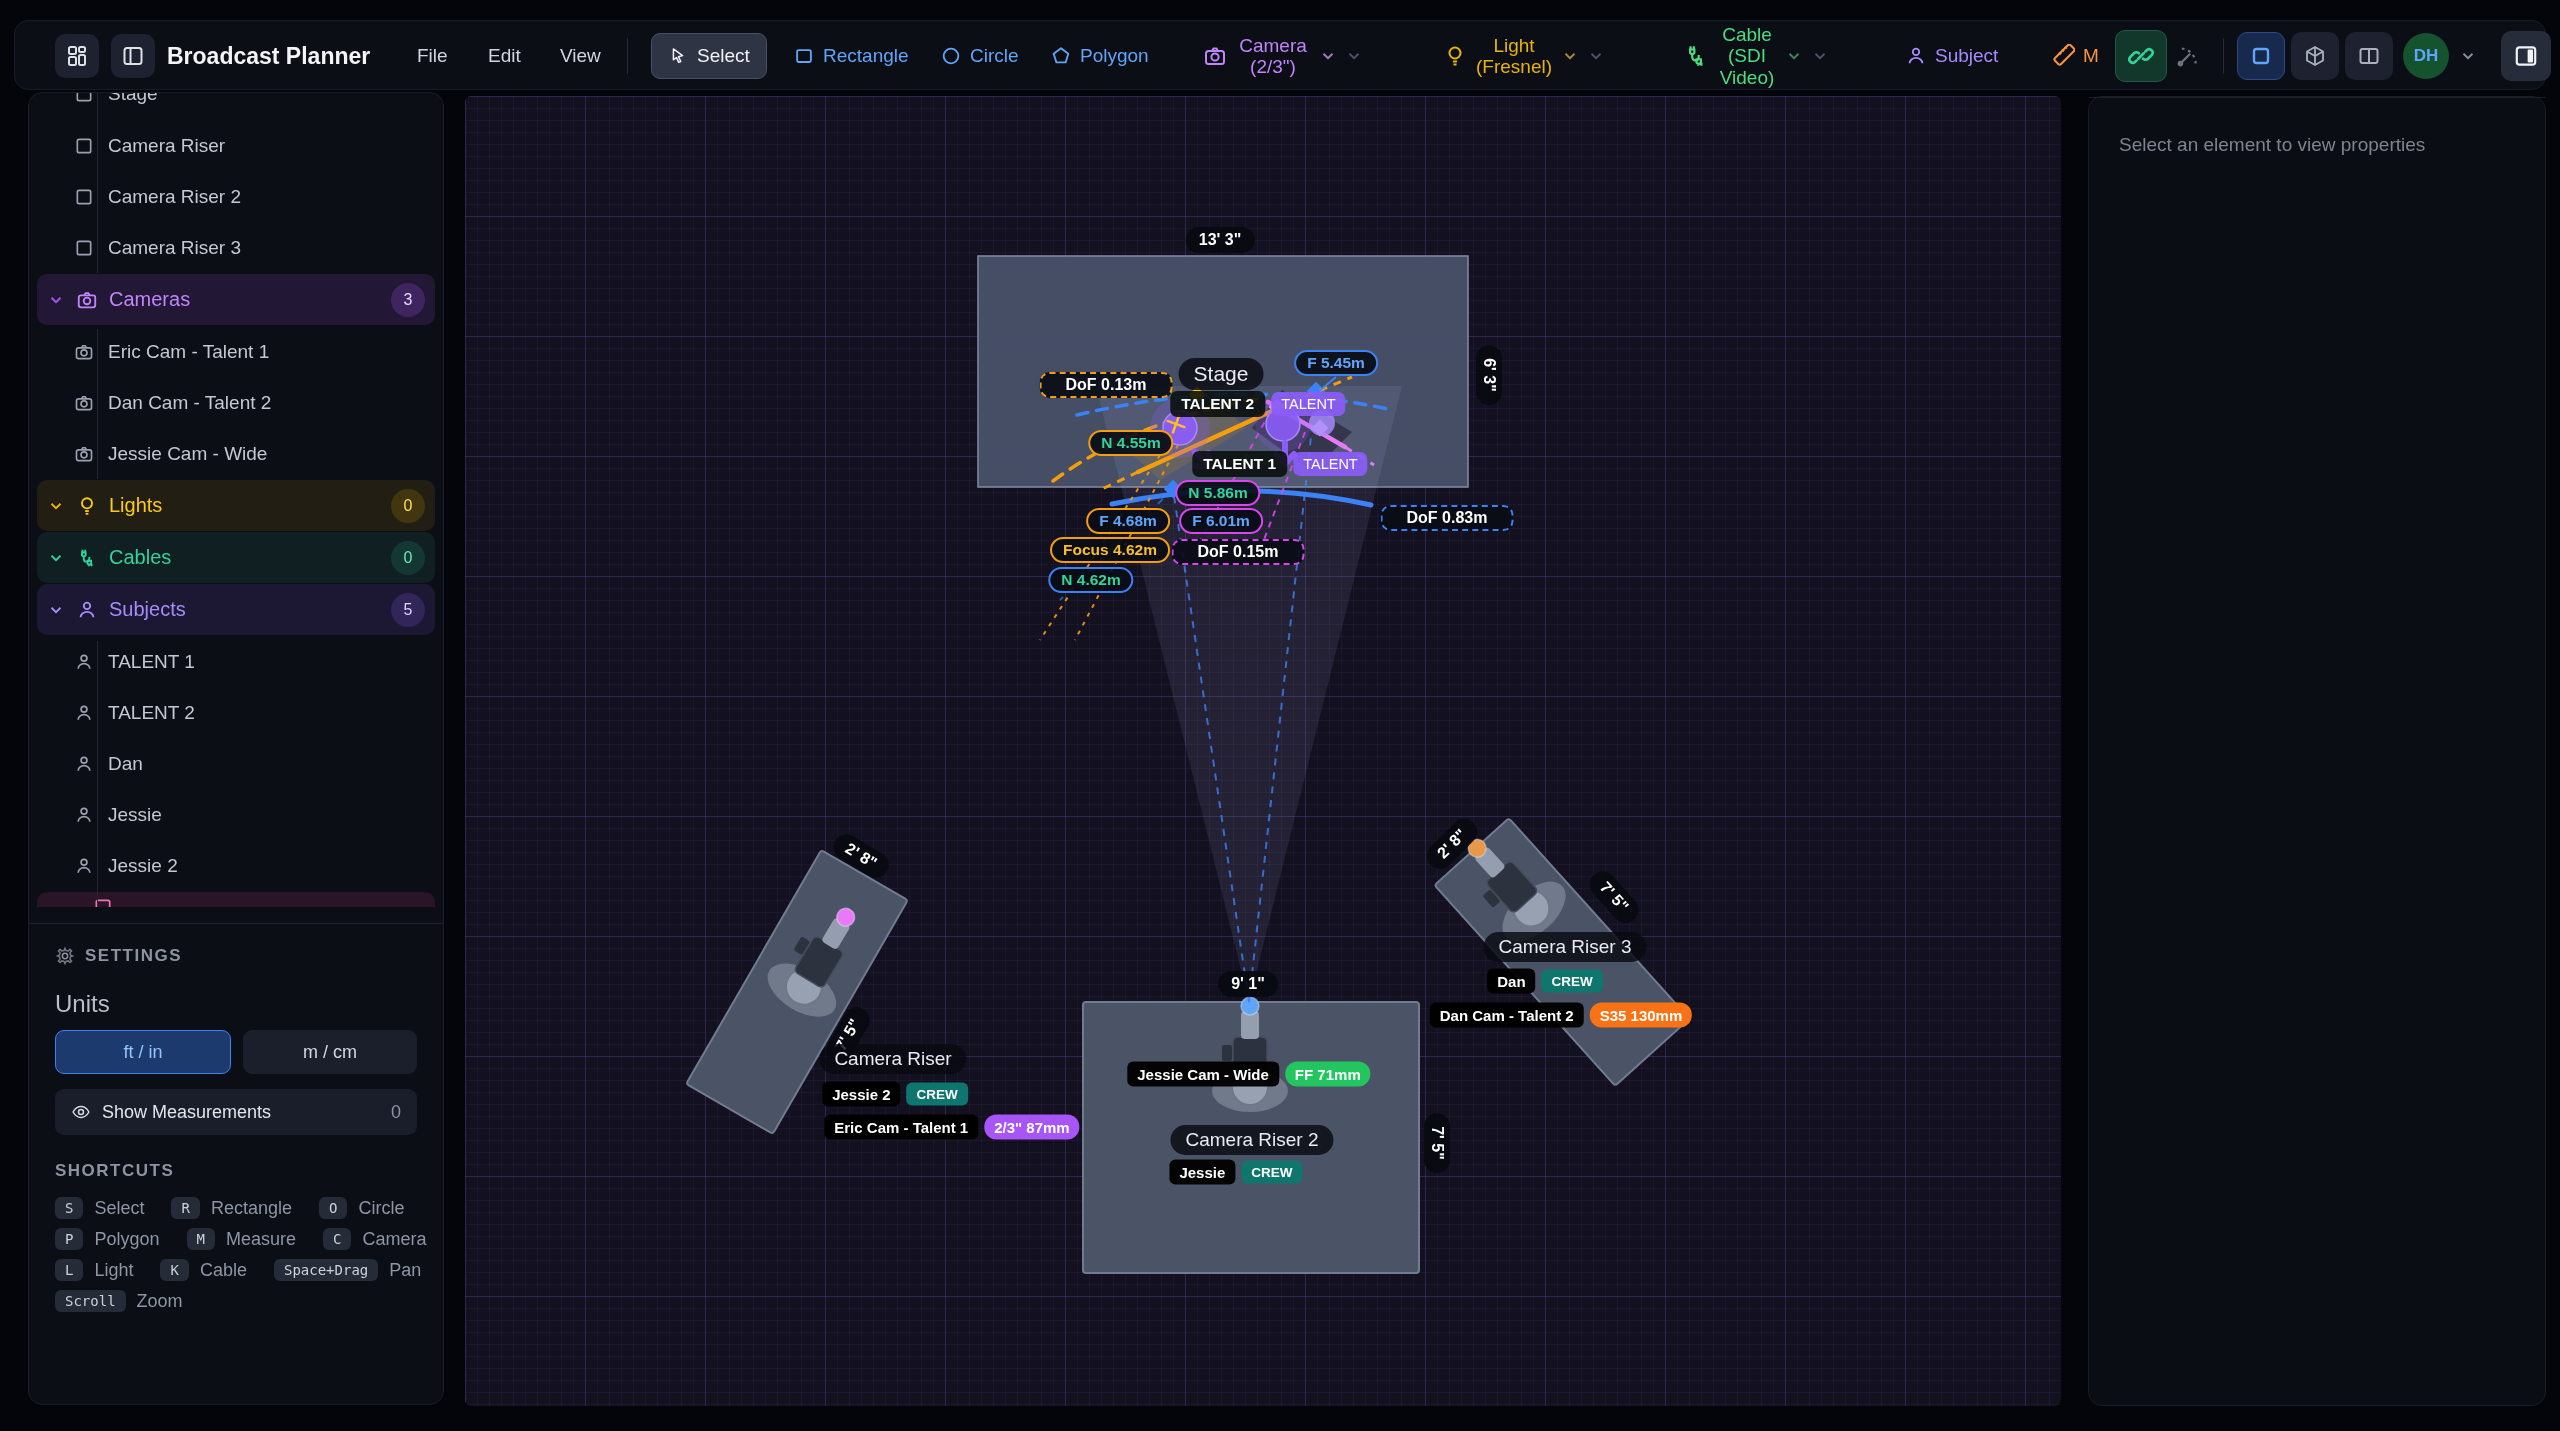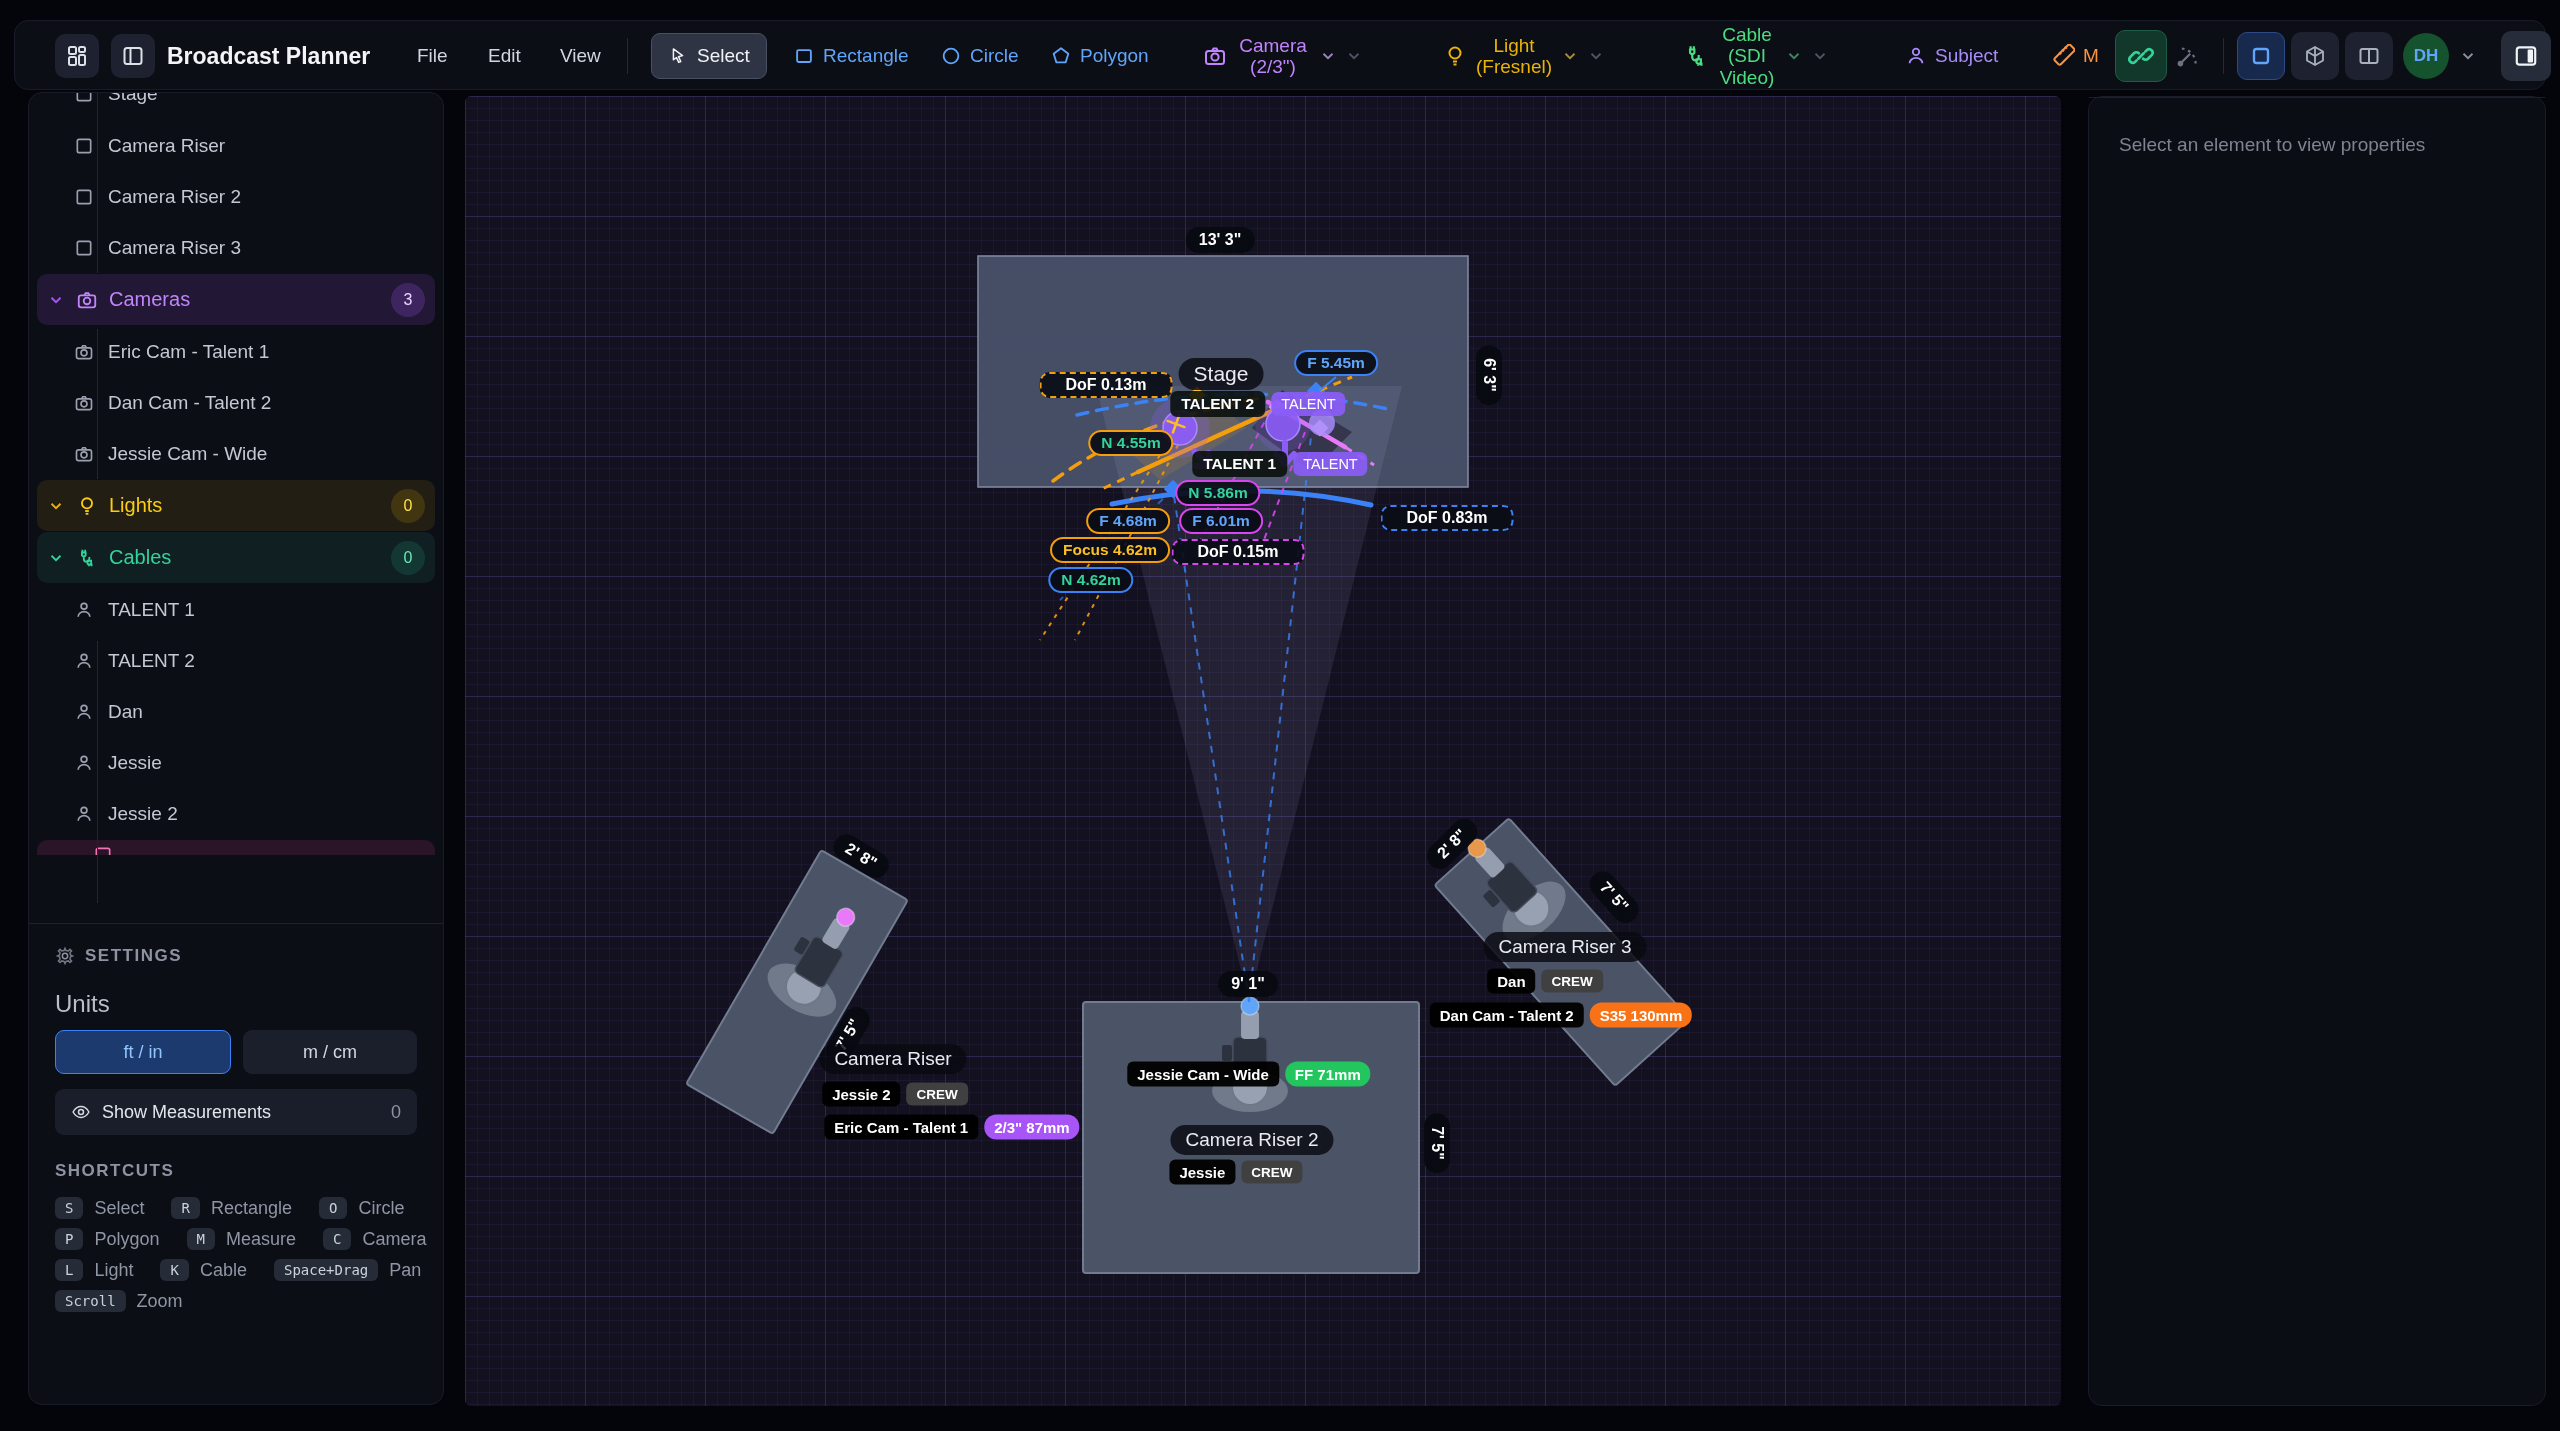--- a/index.html
+++ b/index.html
@@ -54,21 +54,21 @@
  linear-gradient(90deg,rgba(132,116,232,.065) 1px,transparent 1px);
  background-size:120px 120px,120px 120px,12px 12px,12px 12px}
 .cl{position:absolute;transform:translate(-50%,-50%);white-space:nowrap;z-index:5}
 .pill-dim{background:rgba(8,10,16,.92);color:#fff;font-weight:600;font-size:16px;padding:4px 13px;border-radius:999px}
 .pill-name{background:rgba(8,10,16,.82);color:#e9ebf1;font-size:19px;padding:4px 15px;border-radius:999px}
 .pill-stage{font-size:21px}
 .pill-meas{background:rgba(10,13,22,.92);border:2px solid var(--bc);color:var(--tc);font-weight:700;font-size:15.5px;padding:2px 11px;border-radius:999px}
 .pill-dof{background:rgba(10,13,22,.92);border:2.5px dashed var(--bc);color:#fff;font-weight:700;font-size:16px;padding:2px 24px;border-radius:10px}
 .pair{display:flex;gap:6px;align-items:center}
 .bpill{background:rgba(0,0,0,.95);color:#fff;font-weight:700;font-size:15px;padding:4px 10px;border-radius:6px}
-.crewb{background:#404040;color:#fff;font-weight:600;font-size:13.5px;padding:4px 10px;border-radius:6px}
+.crewb{background:#0f766e;color:#fff;font-weight:600;font-size:13.5px;padding:4px 10px;border-radius:6px}
 .lensb{color:#fff;font-weight:600;font-size:15px;padding:4px 10px;border-radius:12px}
 .tpill{background:rgba(8,14,9,.88);color:#fff;font-weight:700;font-size:15.5px;padding:4px 11px;border-radius:7px}
 .tbadge{background:rgba(139,92,246,.92);color:#fff;font-size:14.5px;padding:4px 10px;border-radius:7px}
 
 .props{left:2088px;top:96px;width:458px;height:1310px;background:#0b0d15}
 .props h2{padding:36px 30px 26px 30px;font-size:19px;font-weight:700;letter-spacing:1px;color:#ccd1da}
 .props .pdiv{height:1px;background:#1c1f2b}
 .props .empty{padding:36px 30px;font-size:19px;color:#7d8490}
 svg{display:block}
 </style>
@@ -384,20 +384,35 @@
       <span>
           <svg width="22" height="22" viewBox="0 0 24 24" fill="none" stroke="#34d399" stroke-width="2">
             <path d="M7 3 v3 M10 3 v3 M6.5 6 h4 v3 a2.2 2.2 0 0 1 -4 0 z M8.5 11 v2 a3 3 0 0 0 6 0 v-2"></path>
             <path d="M12.5 15 h4 v3 a2.2 2.2 0 0 1 -4 0 z M14 21 v-3 M17 21 v-3"></path>
           </svg>
         </span>
       <span>Cables</span>
       <span class="badge">0</span>
     </div>
 
+    <div class="grow g-subj">
+      <span>
+          <svg width="18" height="18" viewBox="0 0 24 24" fill="none" stroke="#a78bfa" stroke-width="2.4">
+            <polyline points="6 9 12 15 18 9"></polyline>
+          </svg>
+        </span>
+      <span>
+          <svg width="22" height="22" viewBox="0 0 24 24" fill="none" stroke="#a78bfa" stroke-width="2">
+            <circle cx="12" cy="7.5" r="3.5"></circle>
+            <path d="M5 20 a7 6 0 0 1 14 0"></path>
+          </svg>
+        </span>
+      <span>Subjects</span>
+      <span class="badge">5</span>
+    </div>
 
     <div class="lrow">
       <span class="ic">
           <svg width="20" height="20" viewBox="0 0 24 24" fill="none" stroke="#9aa0ae" stroke-width="2">
             <circle cx="12" cy="7.5" r="3.5"></circle>
             <path d="M5 20 a7 6 0 0 1 14 0"></path>
           </svg>
         </span>
       <span>TALENT 1</span>
     </div>

